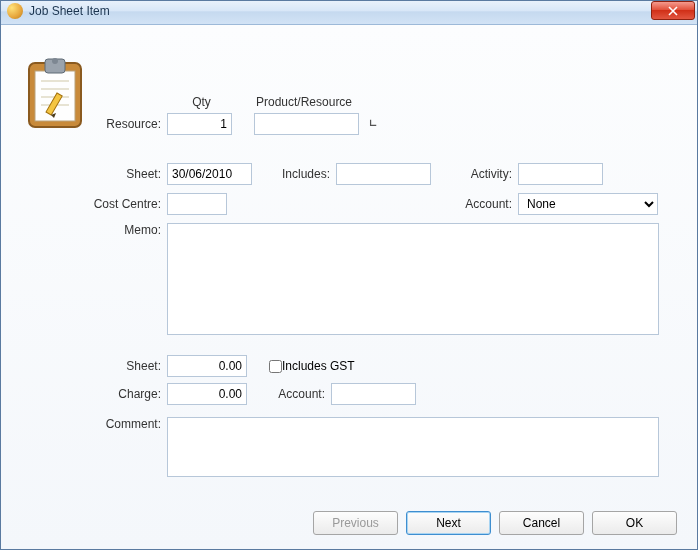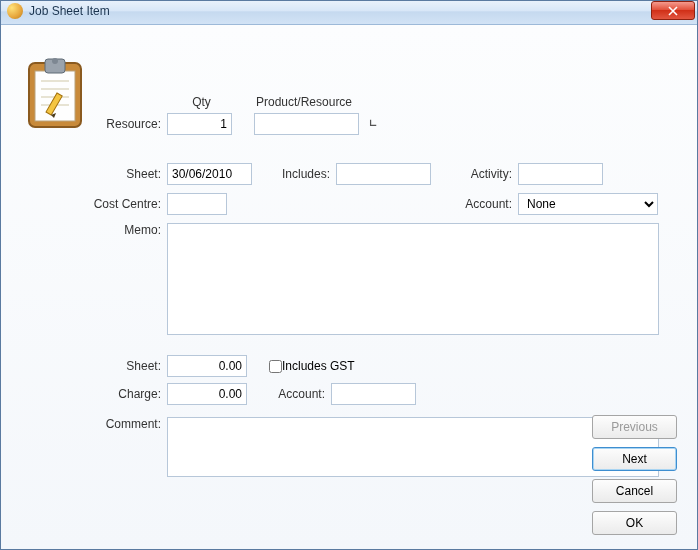--- a/index.html
+++ b/index.html
@@ -81,21 +81,21 @@
     cursor: pointer;
     margin-left: 6px;
   }
   .checkbox-wrap {
     display: flex; align-items: center;
   }
   input[type=checkbox] { width: 13px; height: 13px; }
   .footer {
     position: absolute;
     bottom: 14px; right: 20px;
-    display: flex; gap: 8px; flex-direction: column;
+    display: flex; gap: 8px;
   }
   .btn {
     width: 85px; height: 24px;
     background: linear-gradient(to bottom, #fdfdfd, #ebebeb);
     border: 1px solid #a5a5a5;
     border-radius: 3px;
     font-family: inherit;
     font-size: 12px;
     cursor: pointer;
   }

